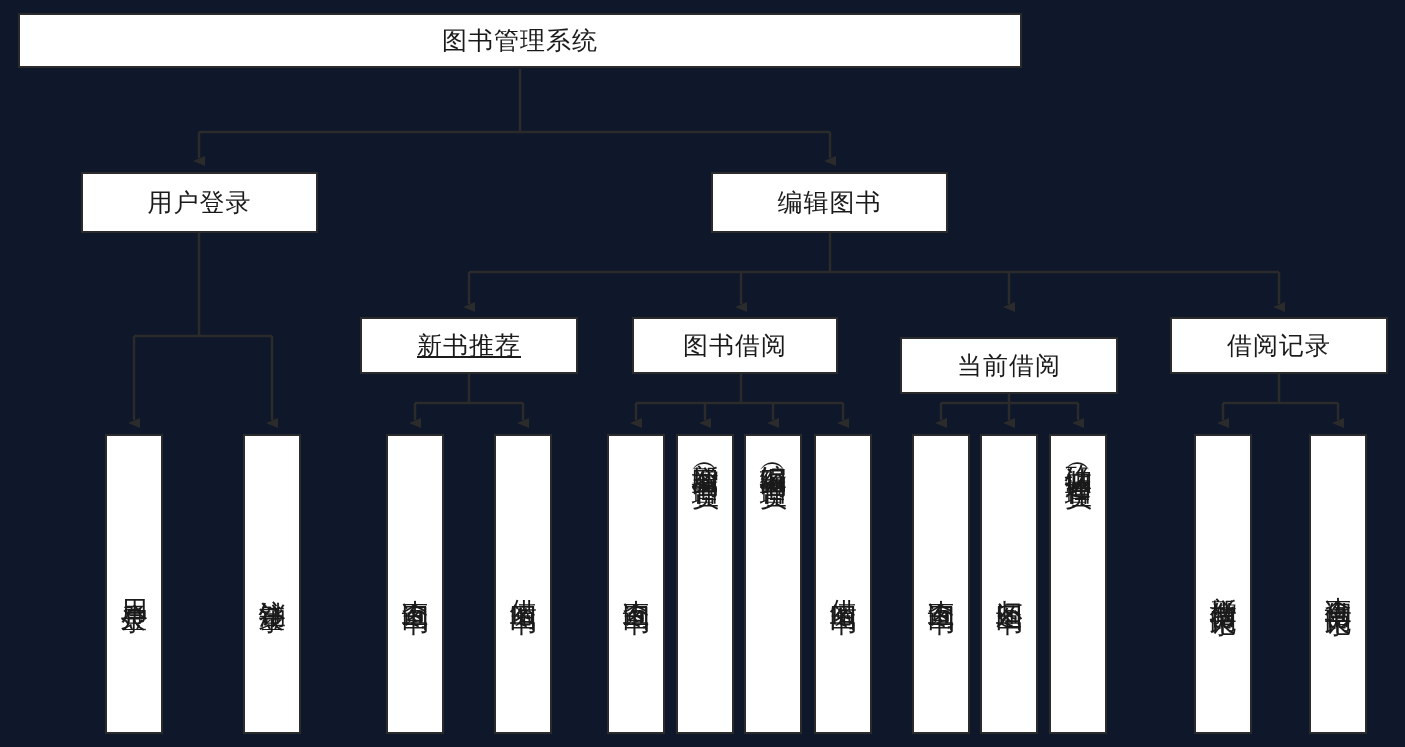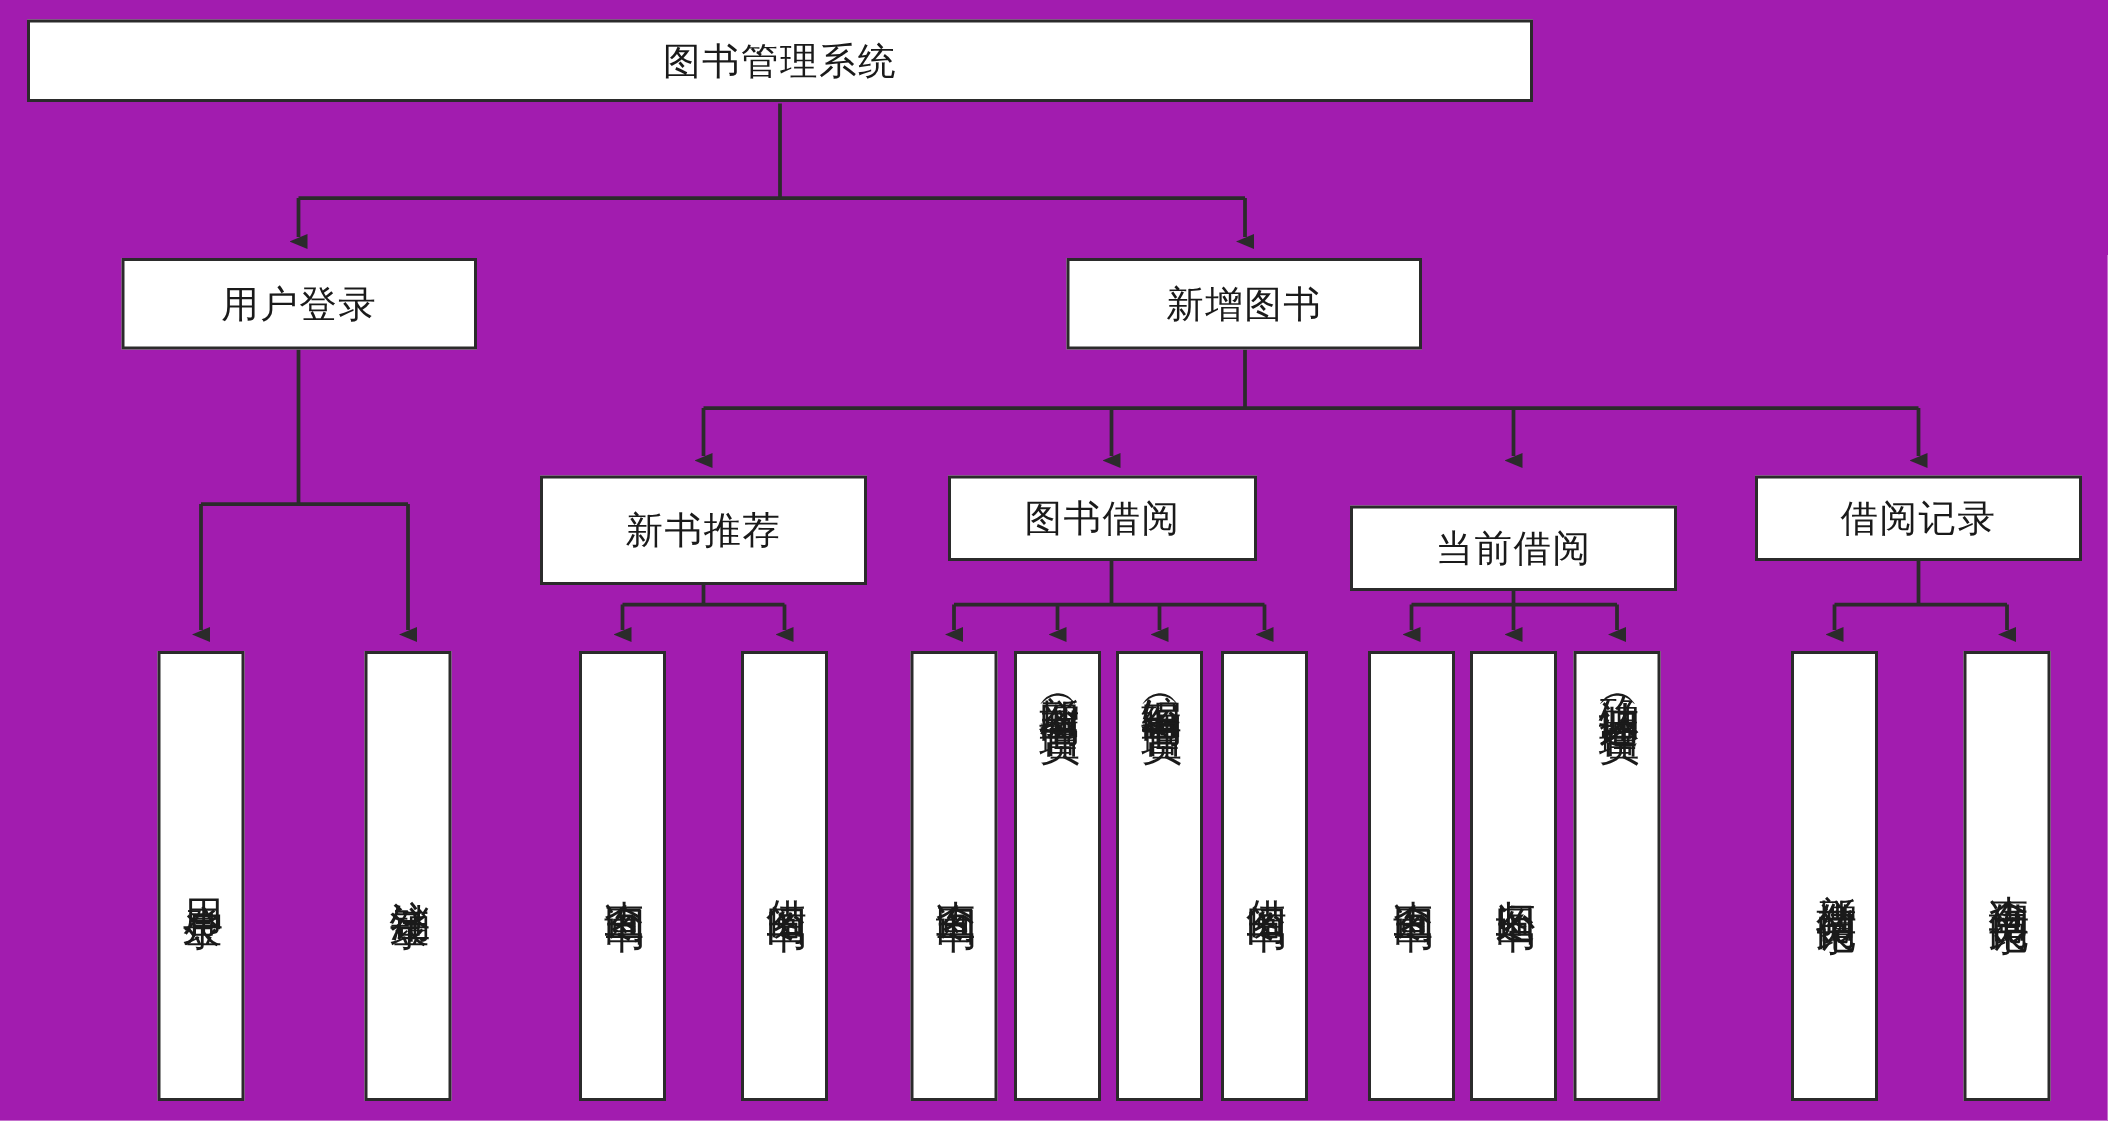--- a/index.html
+++ b/index.html
@@ -11,21 +11,21 @@
     width: 1405px;
     height: 747px;
     font-family: "DejaVu Sans", "Liberation Sans", sans-serif;
     overflow: hidden;
     position: relative;
   }
   #diagram-root {
     position: relative;
     width: 1405px;
     height: 747px;
-    background: #a21caf;
+    background: #0f172a;
   }
   svg.connectors {
     position: absolute;
     left: 0;
     top: 0;
     width: 1405px;
     height: 747px;
     pointer-events: none;
   }
   .node {
@@ -131,24 +131,24 @@
   </svg>
 
   <div class="node horiz root" style="left:18px; top:13px; width:1004px; height:55px;">
     <span>图书管理系统</span>
   </div>
 
   <div class="node horiz" style="left:81px; top:172px; width:237px; height:61px;">
     <span>用户登录</span>
   </div>
   <div class="node horiz" style="left:711px; top:172px; width:237px; height:61px;">
-    <span>新增图书</span>
-  </div>
-
-  <div class="node horiz" style="left:360px; top:317px; width:218px; height:73px;">
+    <span>编辑图书</span>
+  </div>
+
+  <div class="node horiz" style="left:360px; top:317px; width:218px; height:57px;text-decoration:underline;">
     <span>新书推荐</span>
   </div>
   <div class="node horiz" style="left:632px; top:317px; width:206px; height:57px;">
     <span>图书借阅</span>
   </div>
   <div class="node horiz" style="left:900px; top:317px; width:218px; height:57px;margin-top:20px;">
     <span>当前借阅</span>
   </div>
   <div class="node horiz" style="left:1170px; top:317px; width:218px; height:57px;">
     <span>借阅记录</span>

